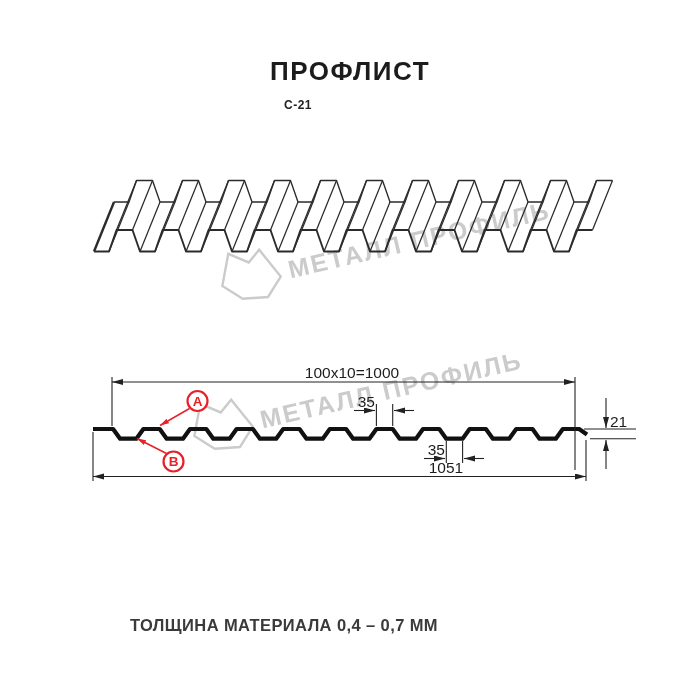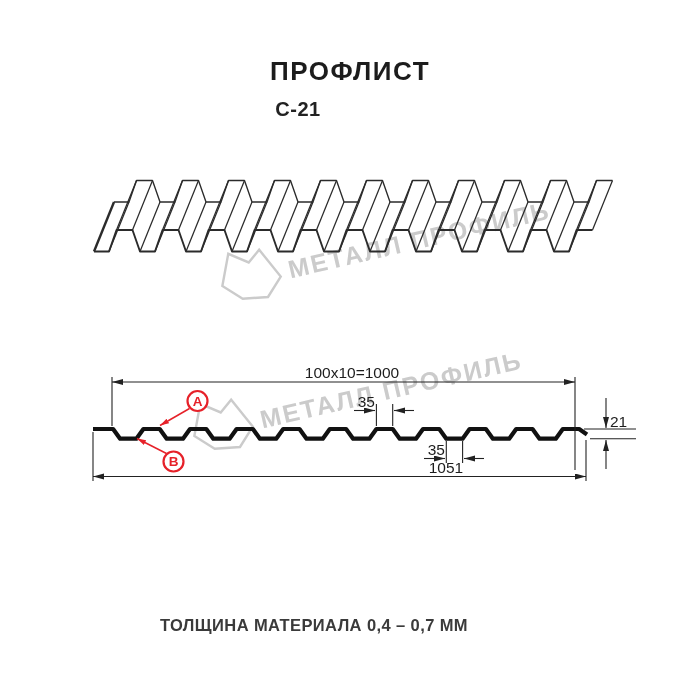--- a/index.html
+++ b/index.html
@@ -2,23 +2,23 @@
 <html><head>
 <meta charset="utf-8">
 <style>
   html,body{margin:0;padding:0;}
   body{width:700px;height:700px;background:#ffffff;position:relative;overflow:hidden;
        font-family:"Liberation Sans", sans-serif;}
   .page{position:absolute;inset:0;width:700px;height:700px;}
   .title{position:absolute;left:0;top:56px;width:700px;text-align:center;
          font-size:26px;font-weight:700;letter-spacing:1.5px;color:#1c1c1c;}
   .subtitle{position:absolute;left:0;top:98px;width:596px;text-align:center;
-            font-size:20px;font-weight:600;letter-spacing:0.5px;color:#222;}
+            font-size:12px;font-weight:600;letter-spacing:0.5px;color:#222;}
   .footer{position:absolute;left:0;top:616px;width:568px;text-align:center;
-          font-size:16.5px;font-weight:600;letter-spacing:0.4px;color:#3a3a3a;padding-left:30px;}
+          font-size:16.5px;font-weight:600;letter-spacing:0.4px;color:#3a3a3a;}
   svg{position:absolute;left:0;top:0;}
   .dimtext{font-family:"Liberation Sans", sans-serif;font-size:15.5px;fill:#1d1d1d;}
   .wmtext{font-family:"Liberation Sans", sans-serif;font-size:25px;font-weight:700;
           letter-spacing:2px;fill:#cbcbcb;}
   .ablabel{font-family:"Liberation Sans", sans-serif;font-size:13.5px;font-weight:700;}
 </style>
 </head>
 <body>
 
 <div class="page">

